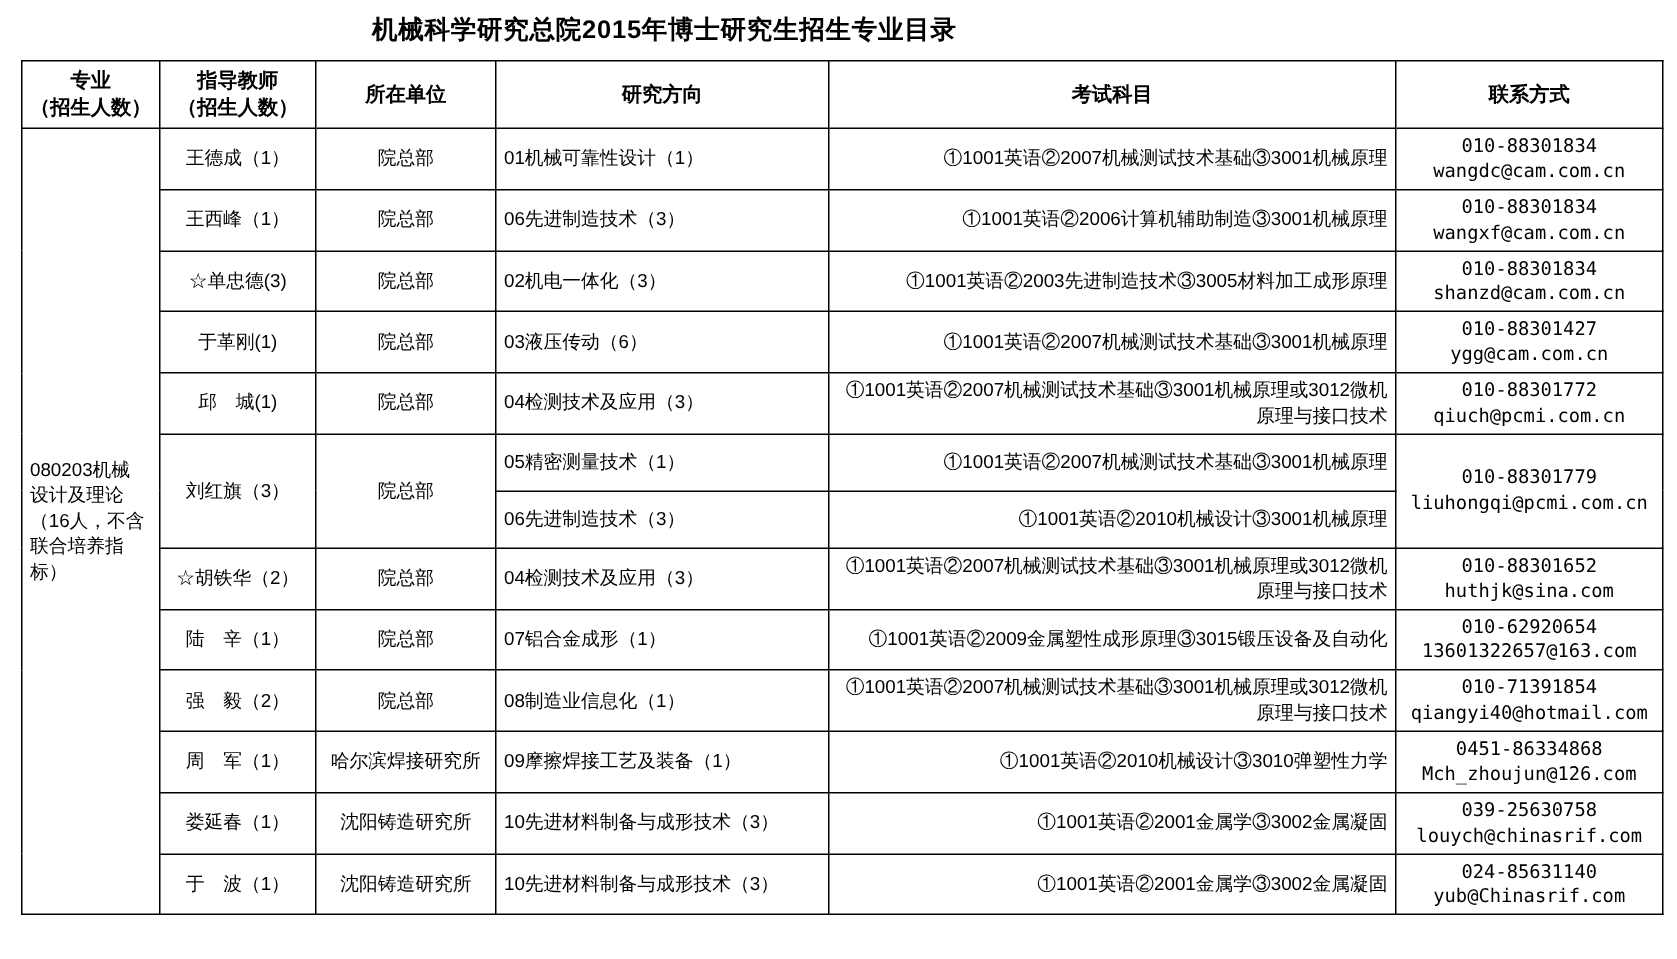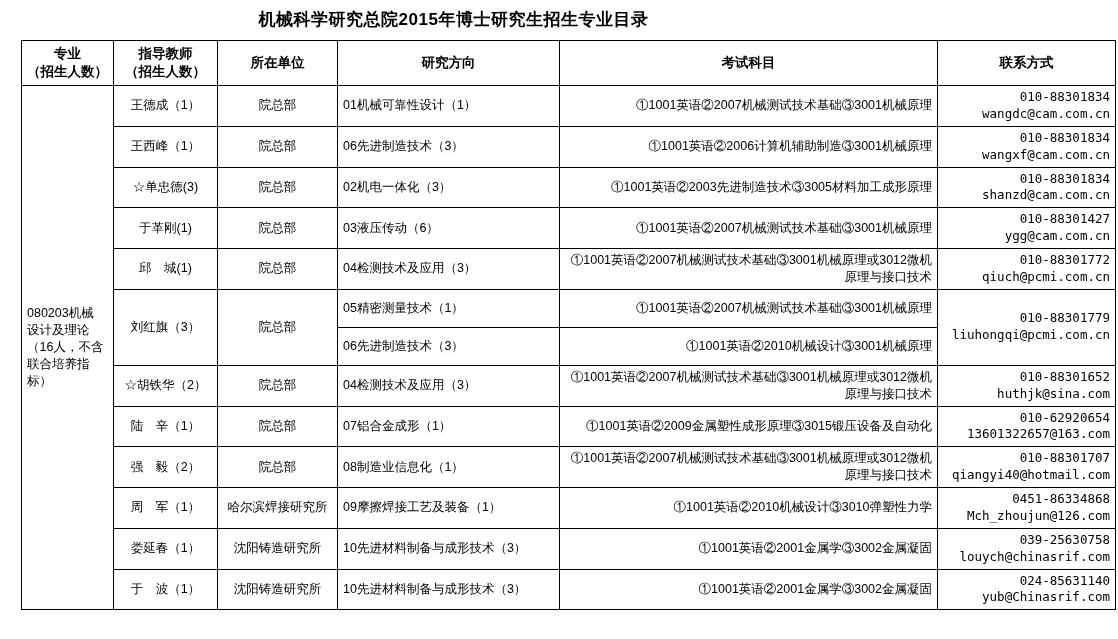--- a/index.html
+++ b/index.html
@@ -12,34 +12,33 @@
     height: 639px;
     font-family: "Liberation Sans", sans-serif;
     color: #000000;
     overflow: hidden;
   }
   .page {
     width: 886px;
     height: 639px;
     position: relative;
     box-sizing: border-box;
-    padding-left: 21px;
   }
   .doc-title {
     text-align: center;
     font-size: 17px;
     font-weight: bold;
     letter-spacing: 0.5px;
     padding: 8px 0 9px 0;
     font-family: "Liberation Sans", sans-serif;
   }
   table.catalog {
     border-collapse: collapse;
     width: 1094px;
-    margin: 0 0;
+    margin: 0 14px;
     table-layout: fixed;
   }
   table.catalog th,
   table.catalog td {
     border: 1px solid #000000;
     vertical-align: middle;
     padding: 3px 5px;
     font-size: 12.5px;
     line-height: 1.35;
   }
@@ -59,21 +58,21 @@
   td.major-cell {
     text-align: left;
     font-size: 12.5px;
     line-height: 1.5;
   }
   td.teacher { text-align: center; }
   td.unit { text-align: center; }
   td.dir { text-align: left; padding-left: 7px; }
   td.exam { text-align: right; padding-left: 6px; }
   td.contact {
-    text-align: right;
+    text-align: center;
     padding-left: 5px;
     font-family: "DejaVu Sans Mono", monospace;
     font-size: 11.5px;
     line-height: 1.3;
     white-space: pre-line;
   }
   .row-h { height: 38px; }
 </style>
 </head>
 <body>
@@ -190,21 +189,21 @@
         <td class="exam">①1001英语②2009金属塑性成形原理③3015锻压设备及自动化</td>
         <td class="contact">010-62920654
 13601322657@163.com</td>
       </tr>
 
       <tr class="row-h">
         <td class="teacher">强　毅（2）</td>
         <td class="unit">院总部</td>
         <td class="dir">08制造业信息化（1）</td>
         <td class="exam">①1001英语②2007机械测试技术基础③3001机械原理或3012微机原理与接口技术</td>
-        <td class="contact">010-88301707
+        <td class="contact">010-71391854
 qiangyi40@hotmail.com</td>
       </tr>
 
       <tr class="row-h">
         <td class="teacher">周　军（1）</td>
         <td class="unit">哈尔滨焊接研究所</td>
         <td class="dir">09摩擦焊接工艺及装备（1）</td>
         <td class="exam">①1001英语②2010机械设计③3010弹塑性力学</td>
         <td class="contact">0451-86334868
 Mch_zhoujun@126.com</td>

